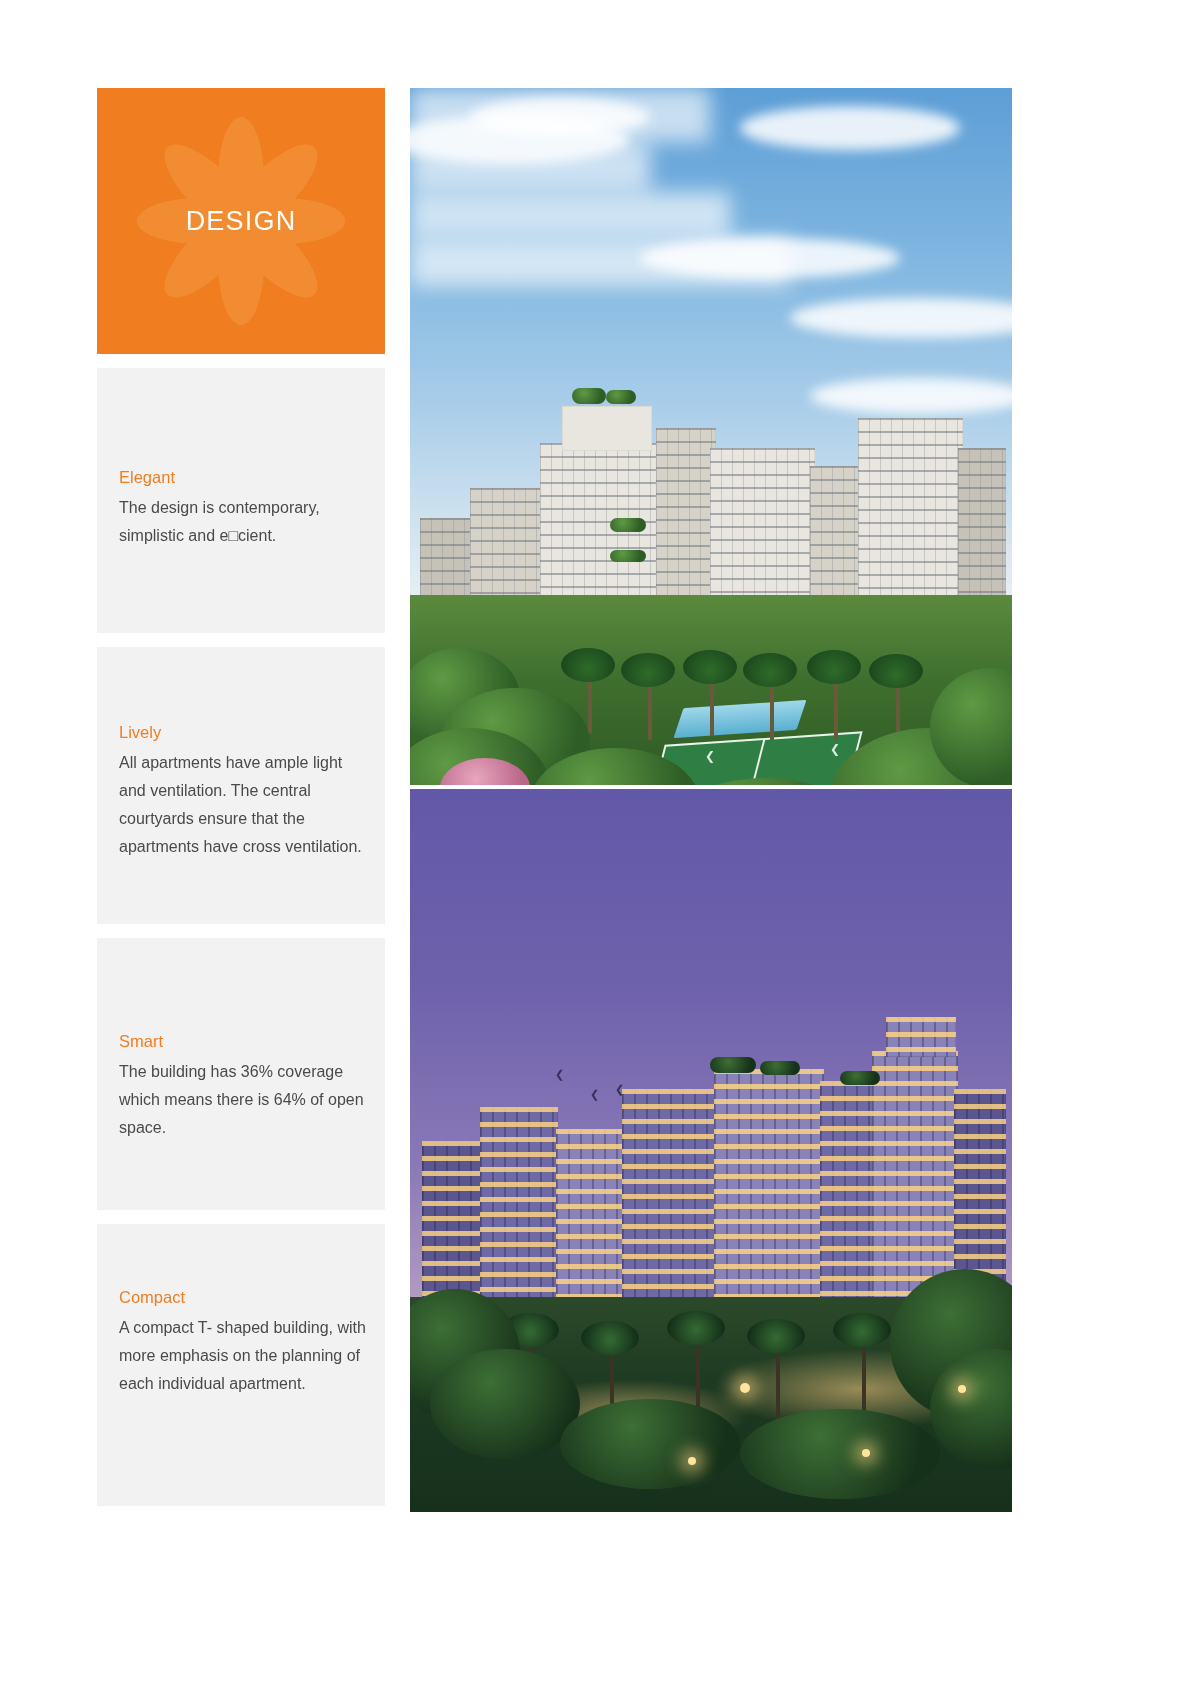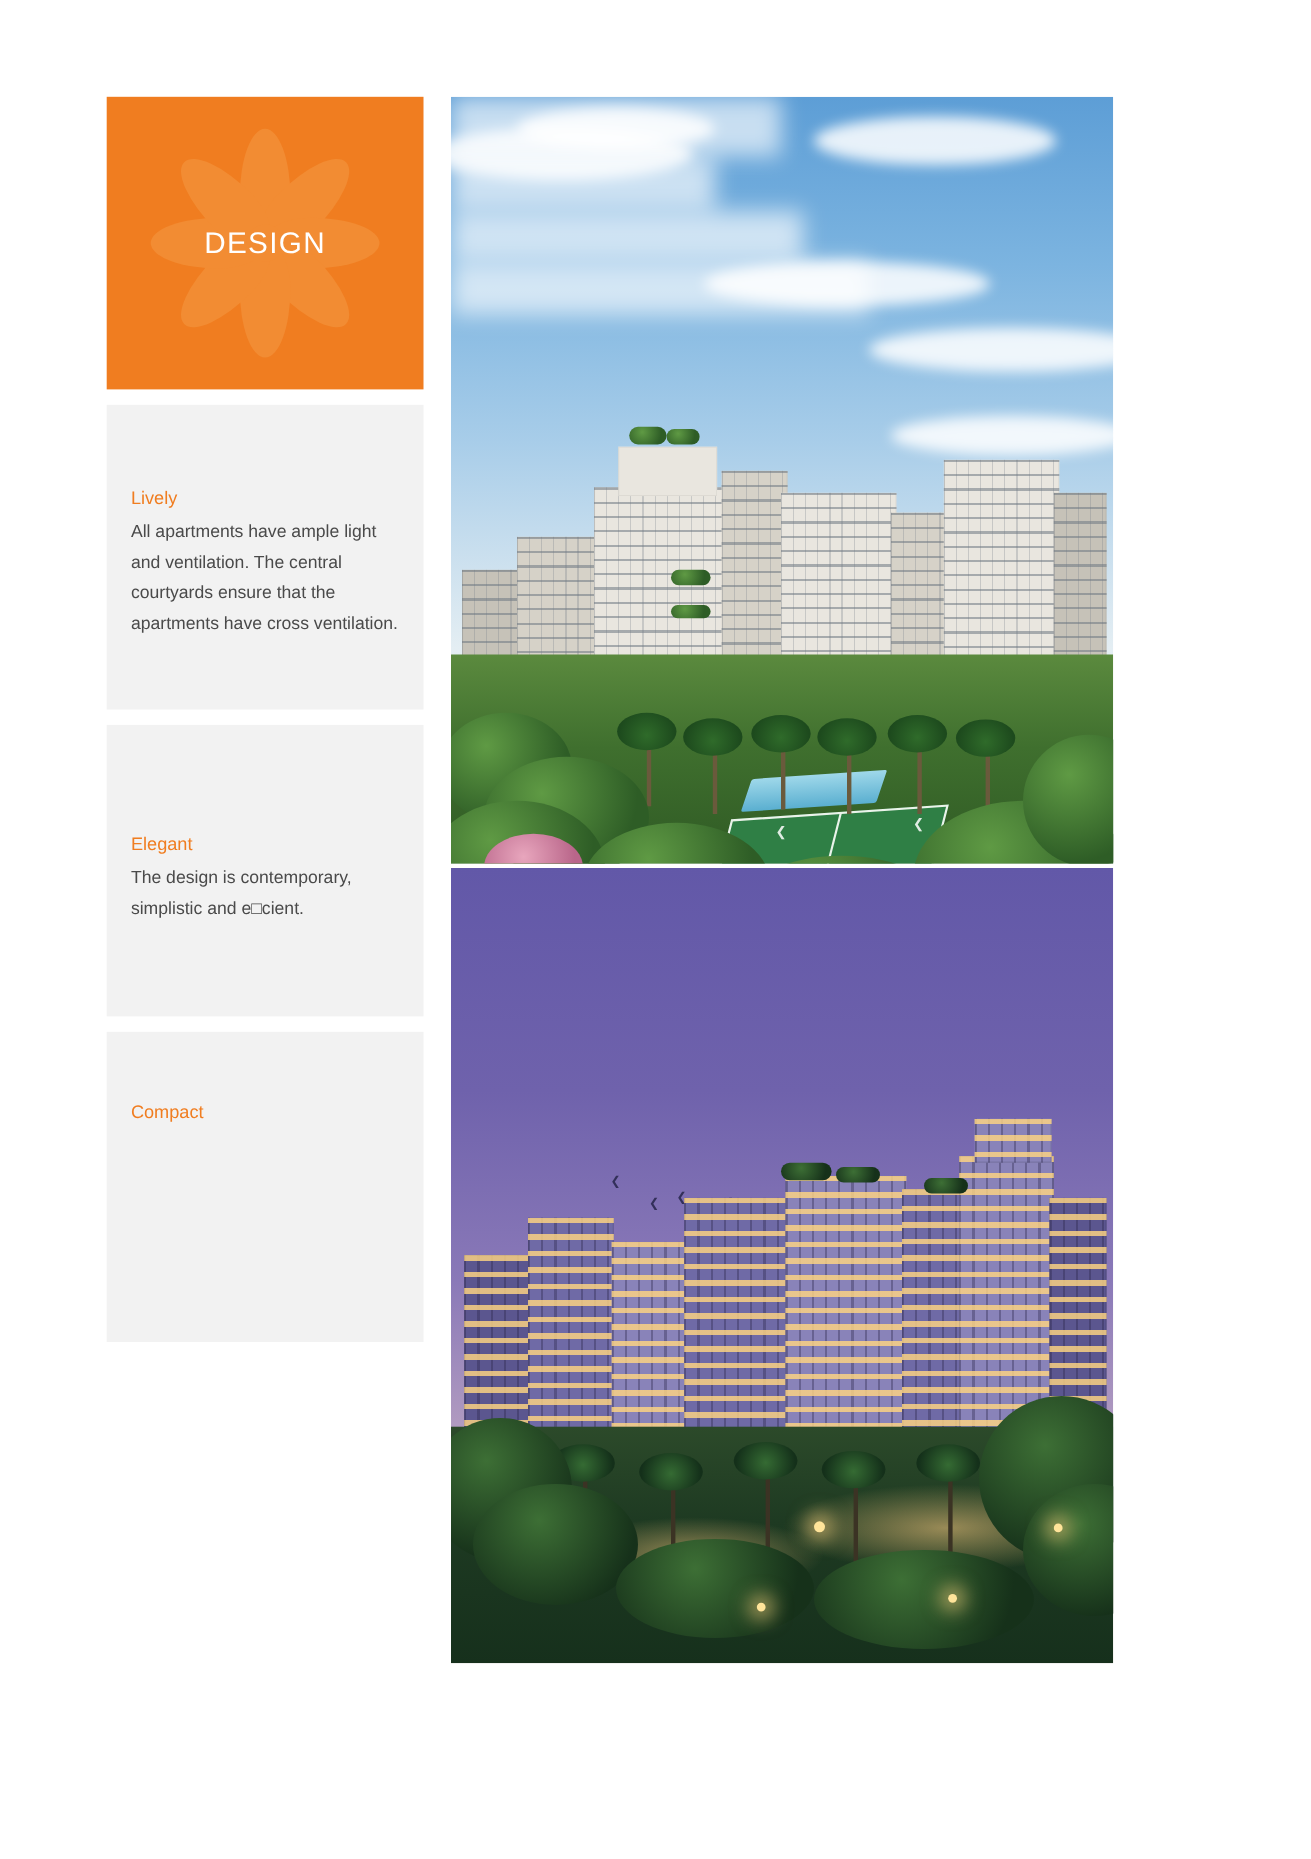--- a/index.html
+++ b/index.html
@@ -273,38 +273,45 @@
         <div class="petal" style="transform: rotate(225deg);"></div>
         <div class="petal" style="transform: rotate(270deg);"></div>
         <div class="petal" style="transform: rotate(315deg);"></div>
         <div class="flower-center"></div>
       </div>
       <div class="title-text">
         <span class="line">DESIGN</span>
       </div>
     </div>
 
+    <div class="highlight-card" style="height: 265px;">
+      <div class="highlight-inner" style="top: 98px;">
+        <p class="hl-head">Elegant</p>
+        <p class="hl-body">The design is contemporary, simplistic and e□cient.</p>
+      </div>
+    </div>
+
     <div class="highlight-card" style="height: 277px;">
       <div class="highlight-inner" style="top: 74px;">
         <p class="hl-head">Lively</p>
         <p class="hl-body">All apartments have ample light and ventilation. The central courtyards ensure that the apartments have cross ventilation.</p>
       </div>
     </div>
 
-    <div class="highlight-card" style="height: 265px;">
-      <div class="highlight-inner" style="top: 98px;">
-        <p class="hl-head">Elegant</p>
-        <p class="hl-body">The design is contemporary, simplistic and e□cient.</p>
-      </div>
-    </div>
-
+    <div class="highlight-card" style="height: 272px;">
+      <div class="highlight-inner" style="top: 92px;">
+        <p class="hl-head">Smart</p>
+        <p class="hl-body">The building has 36% coverage which means there is 64% of open space.</p>
+      </div>
+    </div>
 
     <div class="highlight-card" style="height: 282px; text-decoration: underline;">
       <div class="highlight-inner" style="top: 62px;">
         <p class="hl-head">Compact</p>
+        <p class="hl-body">A compact T- shaped building, with more emphasis on the planning of each individual apartment.</p>
       </div>
     </div>
 
   </div>
 
   <div class="img-top">
     <div class="sky-day"></div>
 
     <div class="cloud" style="left:-20px; top:28px; width:240px; height:48px;"></div>
     <div class="cloud" style="left:60px; top:10px; width:180px; height:38px;"></div>

